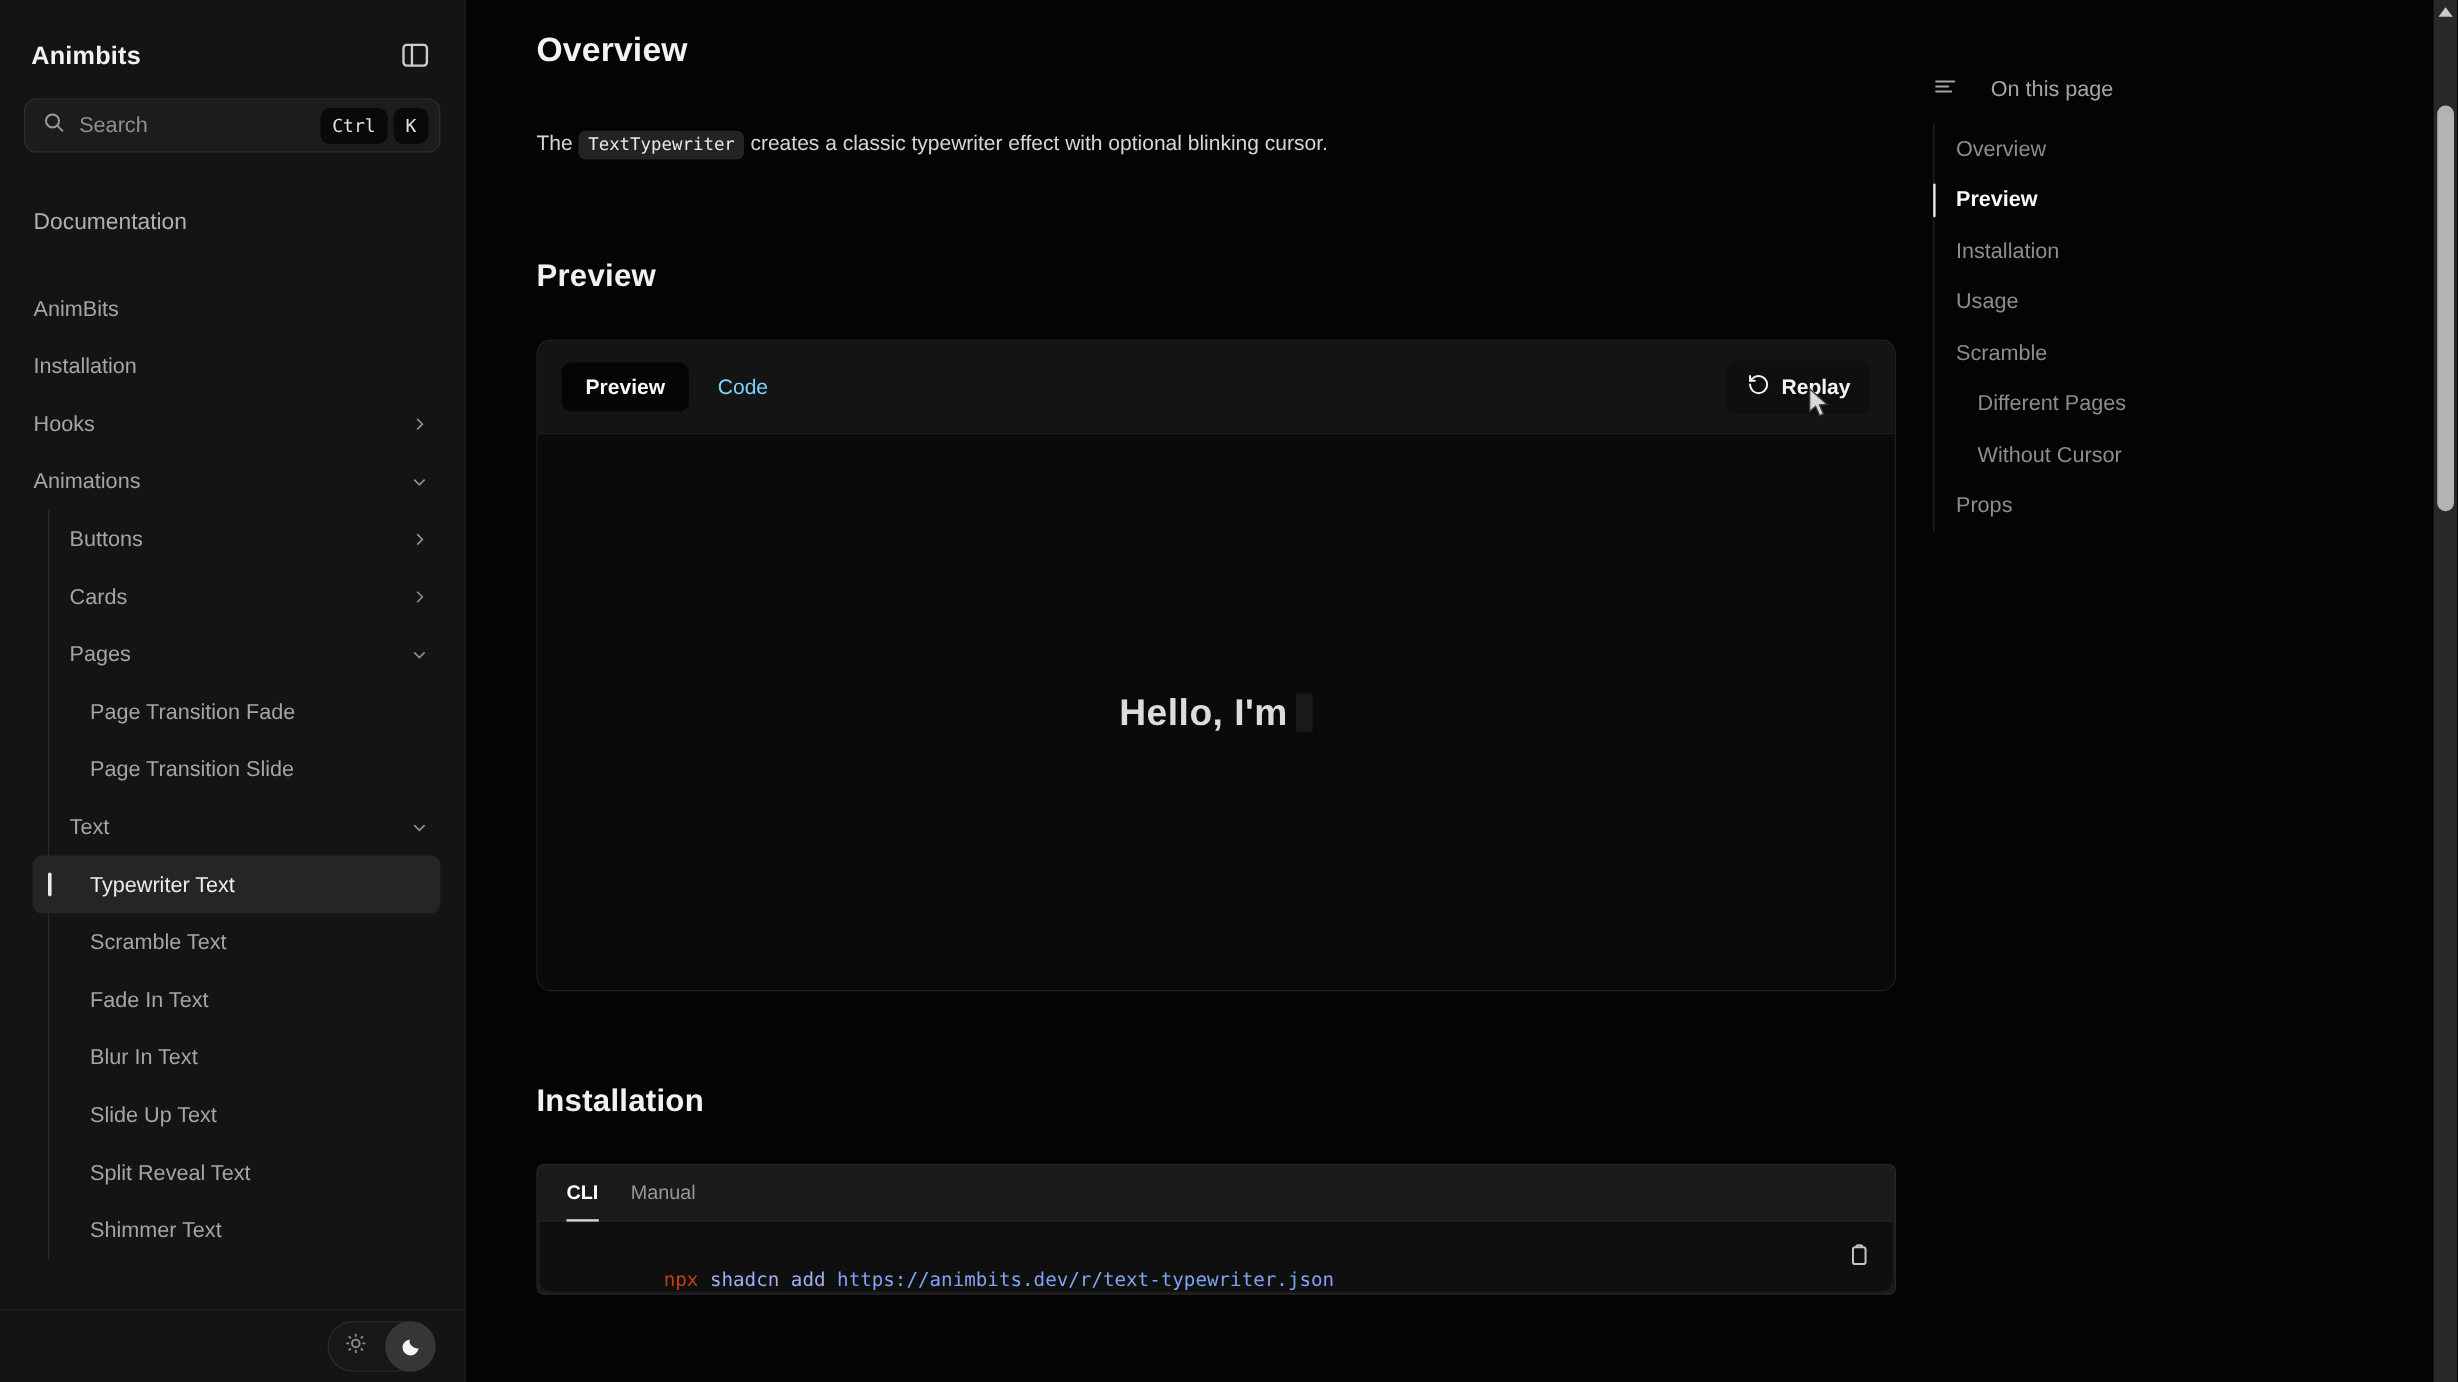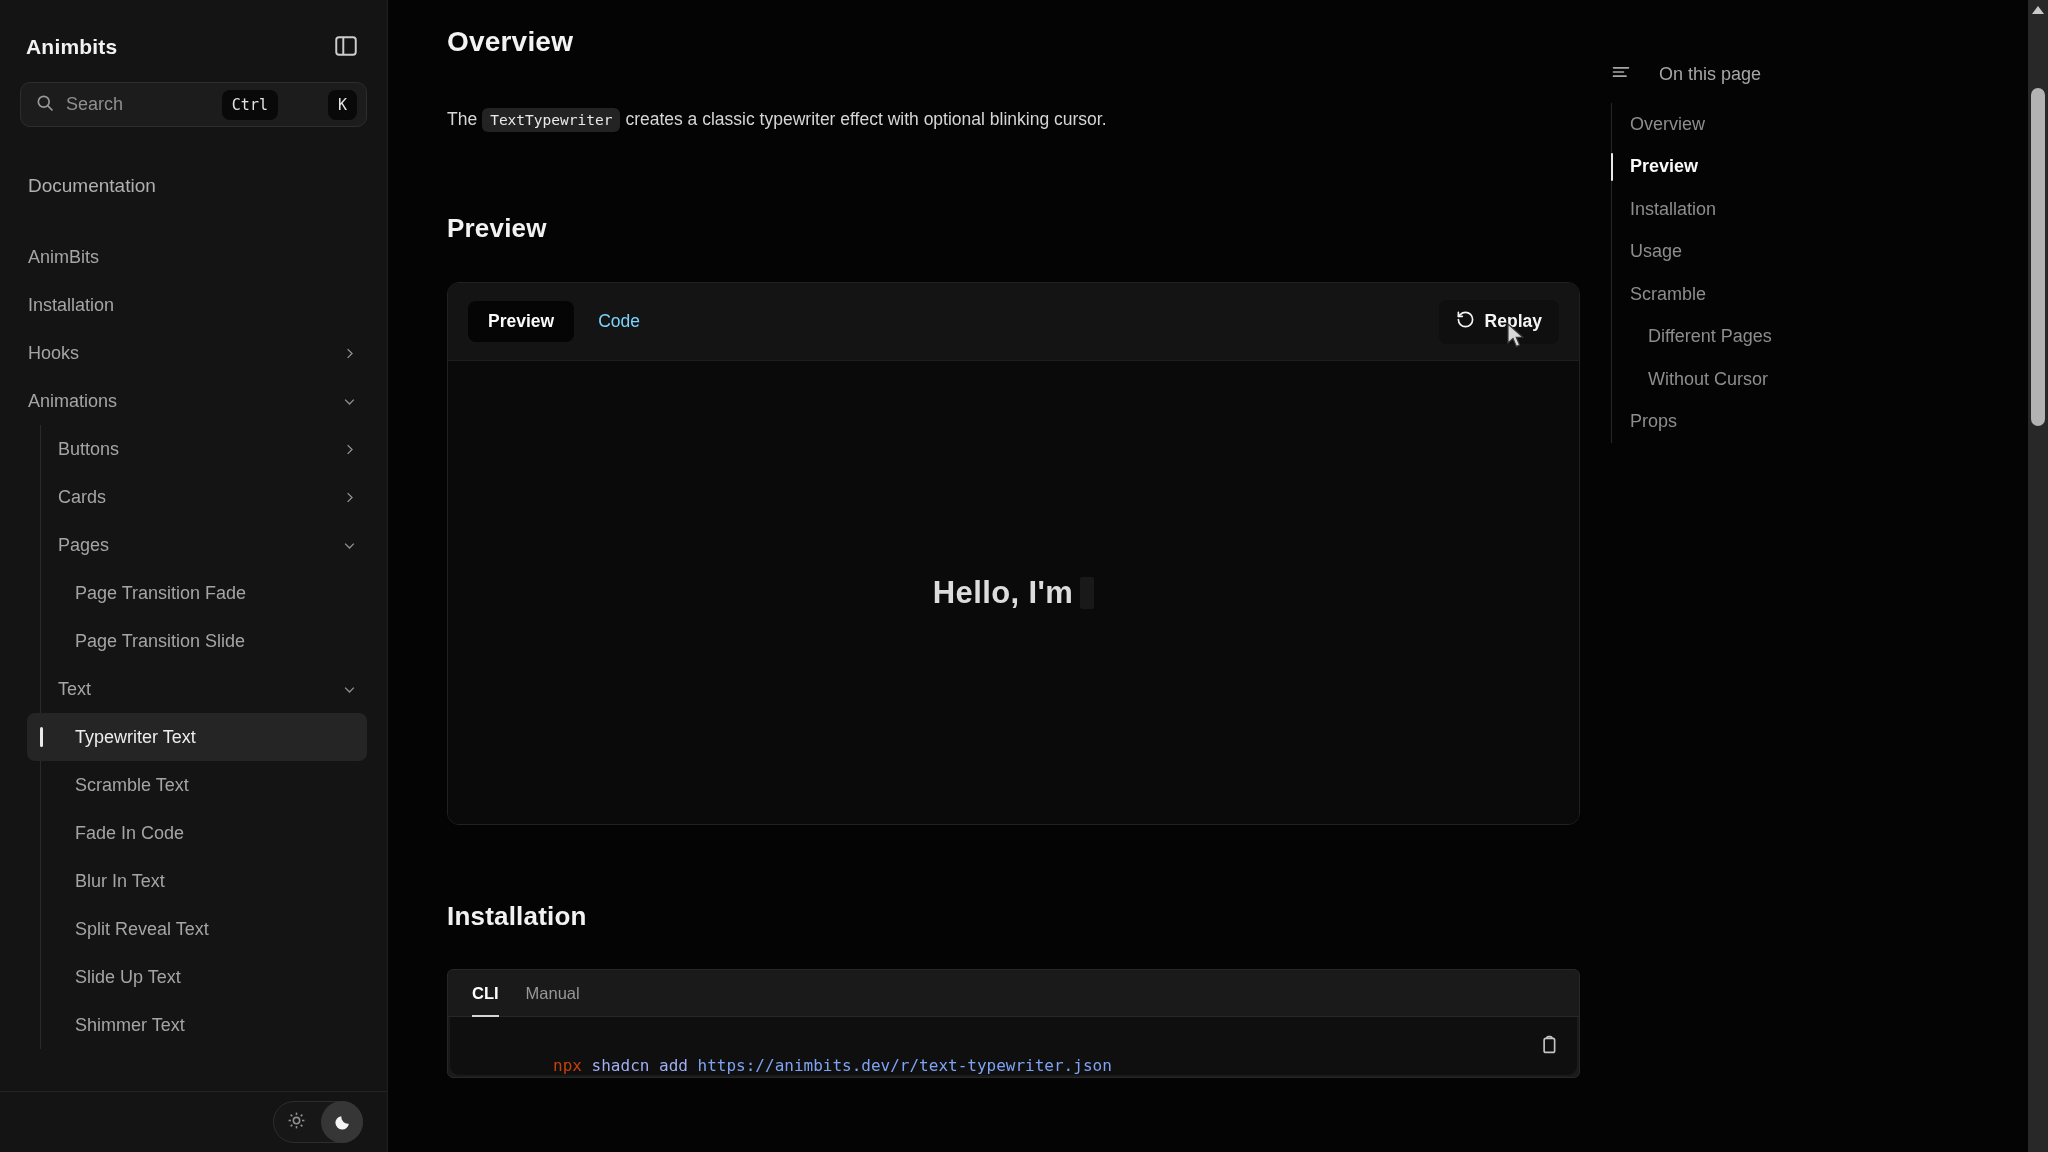--- a/index.html
+++ b/index.html
@@ -136,21 +136,21 @@
     </div>
 
     <div class="search">
       <span>
         <svg width="20" height="20" viewBox="0 0 24 24" fill="none" stroke="#9a9a9a" stroke-width="2">
           <circle cx="10.5" cy="10.5" r="6.5"></circle>
             <line x1="15.5" y1="15.5" x2="21" y2="21"></line>
         </svg>
       </span>
       <span class="search-text">Search</span>
-      <span style="display:flex;align-items:center;gap:45px;">
+      <span style="display:flex;align-items:center;">
 
       <span class="kbd">Ctrl</span>
           <span class="kbd">K</span>
         </span>
     </div>
 
     <nav class="sb-nav">
       <div class="section-label">Documentation</div>
 
       <div>
@@ -225,33 +225,33 @@
           </div>
           <div class="nav-item active lvl2">
             <span>Typewriter Text</span>
 
           </div>
           <div class="nav-item lvl2">
             <span>Scramble Text</span>
 
           </div>
           <div class="nav-item lvl2">
-            <span>Fade In Code</span>
+            <span>Fade In Text</span>
 
           </div>
           <div class="nav-item lvl2">
             <span>Blur In Text</span>
 
           </div>
           <div class="nav-item lvl2">
+            <span>Slide Up Text</span>
+
+          </div>
+          <div class="nav-item lvl2">
             <span>Split Reveal Text</span>
-
-          </div>
-          <div class="nav-item lvl2">
-            <span>Slide Up Text</span>
 
           </div>
           <div class="nav-item lvl2">
             <span>Shimmer Text</span>
 
           </div>
         </div>
     </nav>
 
     <div class="sb-footer">

